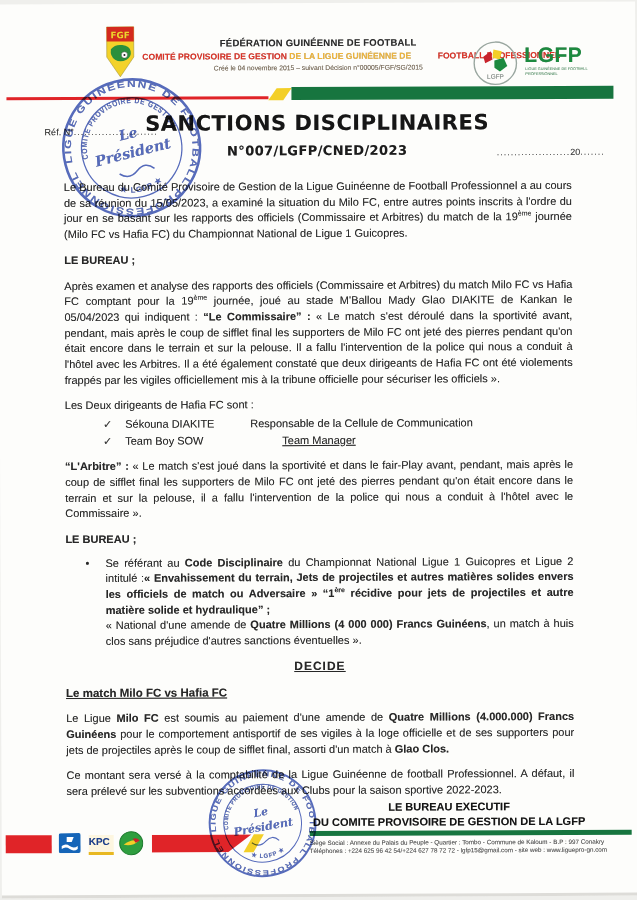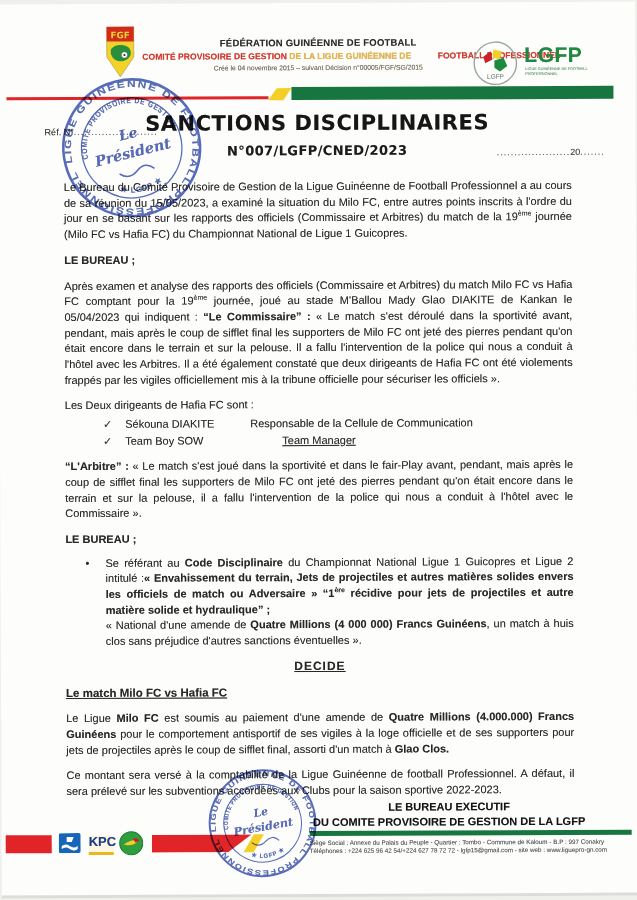--- a/index.html
+++ b/index.html
@@ -55,21 +55,21 @@
   .match-heading{font-weight:bold;text-decoration:underline;margin:0 0 9px;font-size:11.5px;}
   
   .sig-block{position:absolute;left:280px;top:797px;width:335px;text-align:center;
     font-weight:bold;font-size:11px;color:#141414;line-height:15px;}
   .f-red-left{position:absolute;left:4px;top:831px;width:46px;height:18px;background:#e02428;}
   .f-red-right{position:absolute;left:150px;top:831px;width:100px;height:18px;background:#e02428;
     clip-path:polygon(0 0,100% 0,76% 100%,0 100%);}
   .f-yellow{position:absolute;left:247px;top:831px;width:10px;height:18px;background:#f3cf27;transform:skewX(-30deg);}
   .sponsor-blue{position:absolute;left:57px;top:829px;width:22px;height:20px;}
   .sponsor-kpc{position:absolute;left:87px;top:831px;width:25px;height:17px;background:#fdf6e0;
-    text-align:center;font-size:13px;font-weight:bold;color:#1b3f8f;line-height:13px;border-bottom:3px solid #e8b821;}
+    text-align:left;font-size:10px;font-weight:bold;color:#1b3f8f;line-height:13px;border-bottom:3px solid #e8b821;}
   .sponsor-green{position:absolute;left:117px;top:827px;width:25px;height:25px;}
   .contact-box{position:absolute;left:308px;top:828px;width:322px;}
   .contact-bar{height:5px;background:#17753f;margin-bottom:3px;}
   .contact-line{font-size:6.3px;color:#555;line-height:8px;white-space:nowrap;}
   
   .stamp{position:absolute;mix-blend-mode:multiply;opacity:.88;}
   .stamp-top{left:53px;top:64px;width:160px;height:160px;transform:rotate(-14deg);}
   .stamp-bottom{left:199px;top:758px;width:124px;height:124px;transform:rotate(-10deg);}
   .st-ring{font-size:8.6px;font-weight:bold;fill:#3f57b5;letter-spacing:1.2px;}
   .st-ring-sm{font-size:7.4px;font-weight:bold;fill:#3f57b5;letter-spacing:.8px;}

